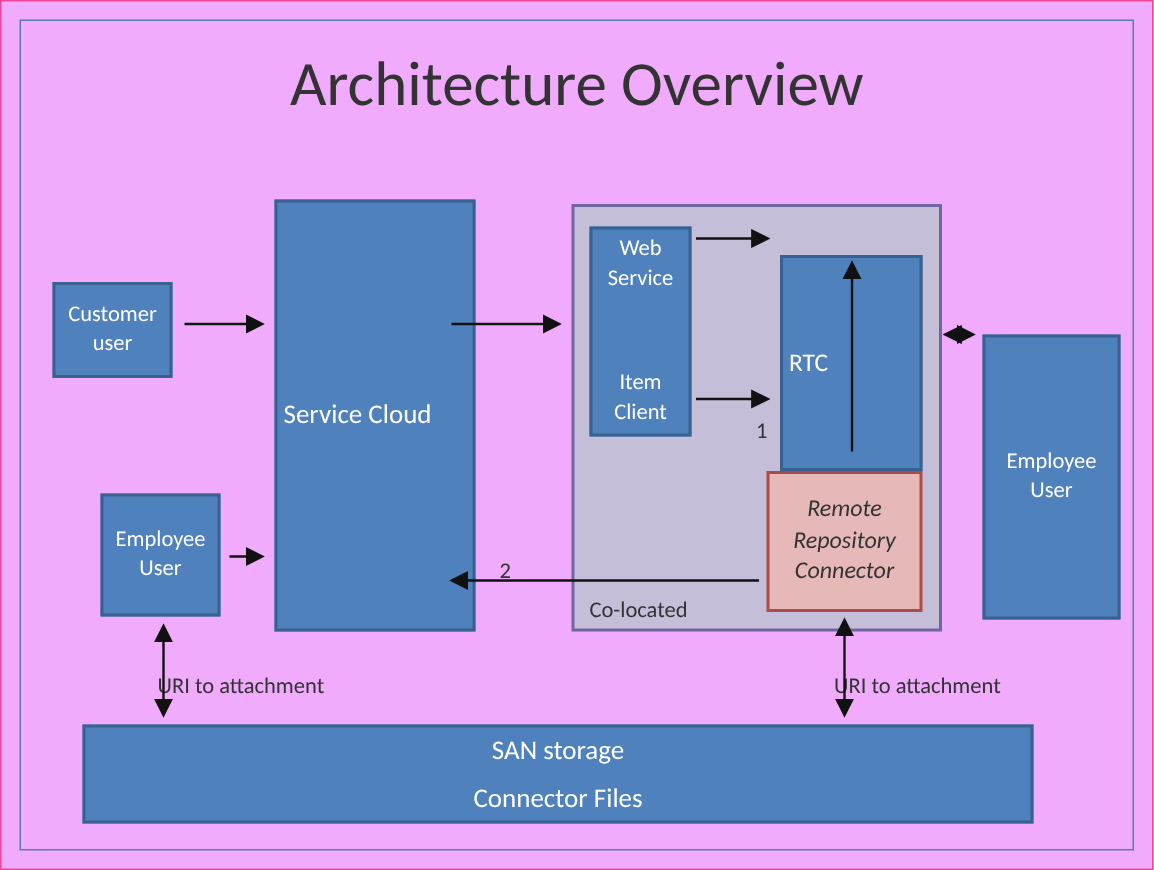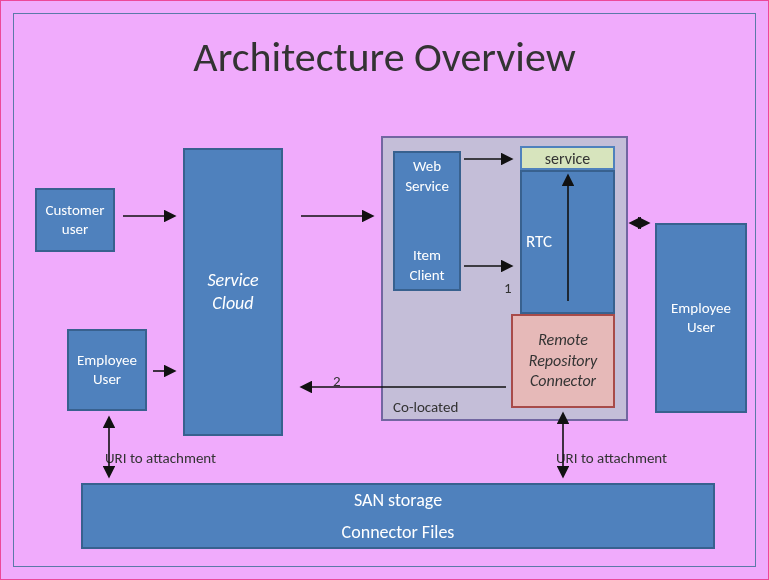--- a/index.html
+++ b/index.html
@@ -101,39 +101,38 @@
 
 <div class="slide">
   <div class="inner-border"></div>
 
   <div class="title">Architecture Overview</div>
 
   <div class="box" style="left:34px; top:187px; width:80px; height:64px;">Customer user</div>
 
   <div class="box" style="left:66px; top:328px; width:80px; height:82px;">Employee User</div>
 
-  <div class="box service-cloud" style="left:182px; top:147px; width:100px; height:288px;font-style:italic;">Service Cloud</div>
+  <div class="box service-cloud" style="left:182px; top:132px; width:134px; height:288px;">Service Cloud</div>
 
   <div class="colocated" style="left:380px; top:135px; width:247px; height:285px;"></div>
   <div class="colocated-label" style="left:392px; top:397px;">Co-located</div>
 
   <div class="box" style="left:392px; top:150px; width:68px; height:140px; flex-direction:column; gap:14px;">
     <span>Web Service</span>
     <span>Item Client</span>
   </div>
 
-  <div class="service-box" style="left:519px; top:145px; width:95px; height:24px;">service</div>
 
   <div class="box rtc" style="left:519px; top:169px; width:95px; height:144px;">RTC</div>
 
   <div class="connector-box" style="left:510px; top:313px; width:104px; height:94px;font-style:italic;">Remote Repository Connector</div>
 
   <div class="box" style="left:654px; top:222px; width:92px; height:190px;">Employee User</div>
 
-  <div class="box san" style="left:80px; top:482px; width:634px; height:66px; flex-direction:column; line-height:1.25;">
+  <div class="box san" style="left:54px; top:482px; width:634px; height:66px; flex-direction:column; line-height:1.25;">
     <span>SAN storage</span>
     <span>Connector Files</span>
   </div>
 
   <div class="linelbl" style="left:503px; top:278px;">1</div>
   <div class="linelbl" style="left:332px; top:371px;">2</div>
   <div class="linelbl" style="left:104px; top:448px;">URI to attachment</div>
   <div class="linelbl" style="left:555px; top:448px;">URI to attachment</div>
 
   <svg class="overlay" width="769" height="580">

